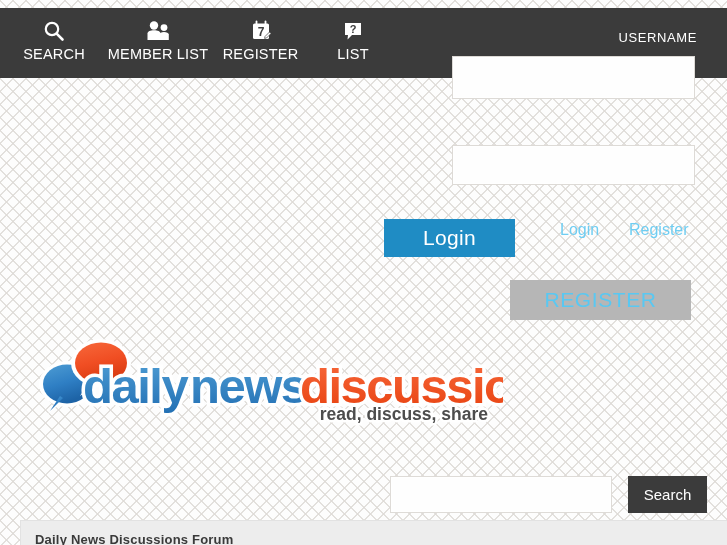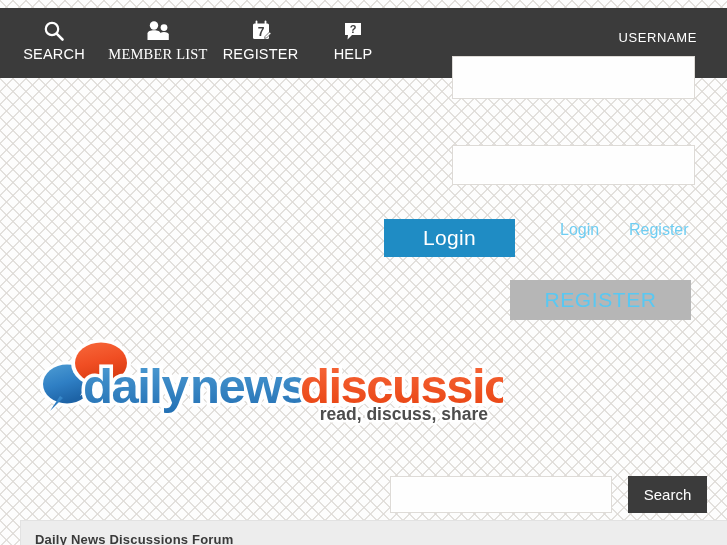--- a/index.html
+++ b/index.html
@@ -73,21 +73,21 @@
     margin-bottom: 3px;
   }
   .nav-item .nav-label {
     color: #ffffff;
     font-size: 14.5px;
     letter-spacing: 0.2px;
     line-height: 16px;
     white-space: nowrap;
   }
   #nav-search   { width: 108px; }
-  #nav-members  { width: 100px; font-family: Liberation Serif, serif; }
+  #nav-members  { width: 100px; }
   #nav-calendar { width: 105px; }
   #nav-help     { width: 80px; }
 
   
   #username-label {
     position: absolute;
     right: 30px;
     top: 22px;
     color: #ffffff;
     font-size: 13px;
@@ -278,21 +278,21 @@
         <span class="nav-label">REGISTER</span>
       </div>
 
       <div class="nav-item" id="nav-help">
         <span class="nav-icon">
           <svg width="22" height="22" viewBox="0 0 22 22">
             <path d="M3 3 H19 V15 H10 L5.5 19.5 L6 15 H3 Z" fill="#ffffff"></path>
             <text x="11" y="13" font-family="Liberation Sans, sans-serif" font-size="11" font-weight="bold" fill="#3b3b3b" text-anchor="middle">?</text>
           </svg>
         </span>
-        <span class="nav-label">HELP</span>
+        <span class="nav-label">LIST</span>
       </div>
 
     </div>
 
     <div id="username-label">USERNAME</div>
   </div>
 
   <input class="text-field" id="username-input" type="text" value="" placeholder="" style="">
 
   <input class="text-field" id="password-input" type="password" value="" placeholder="" style="">

